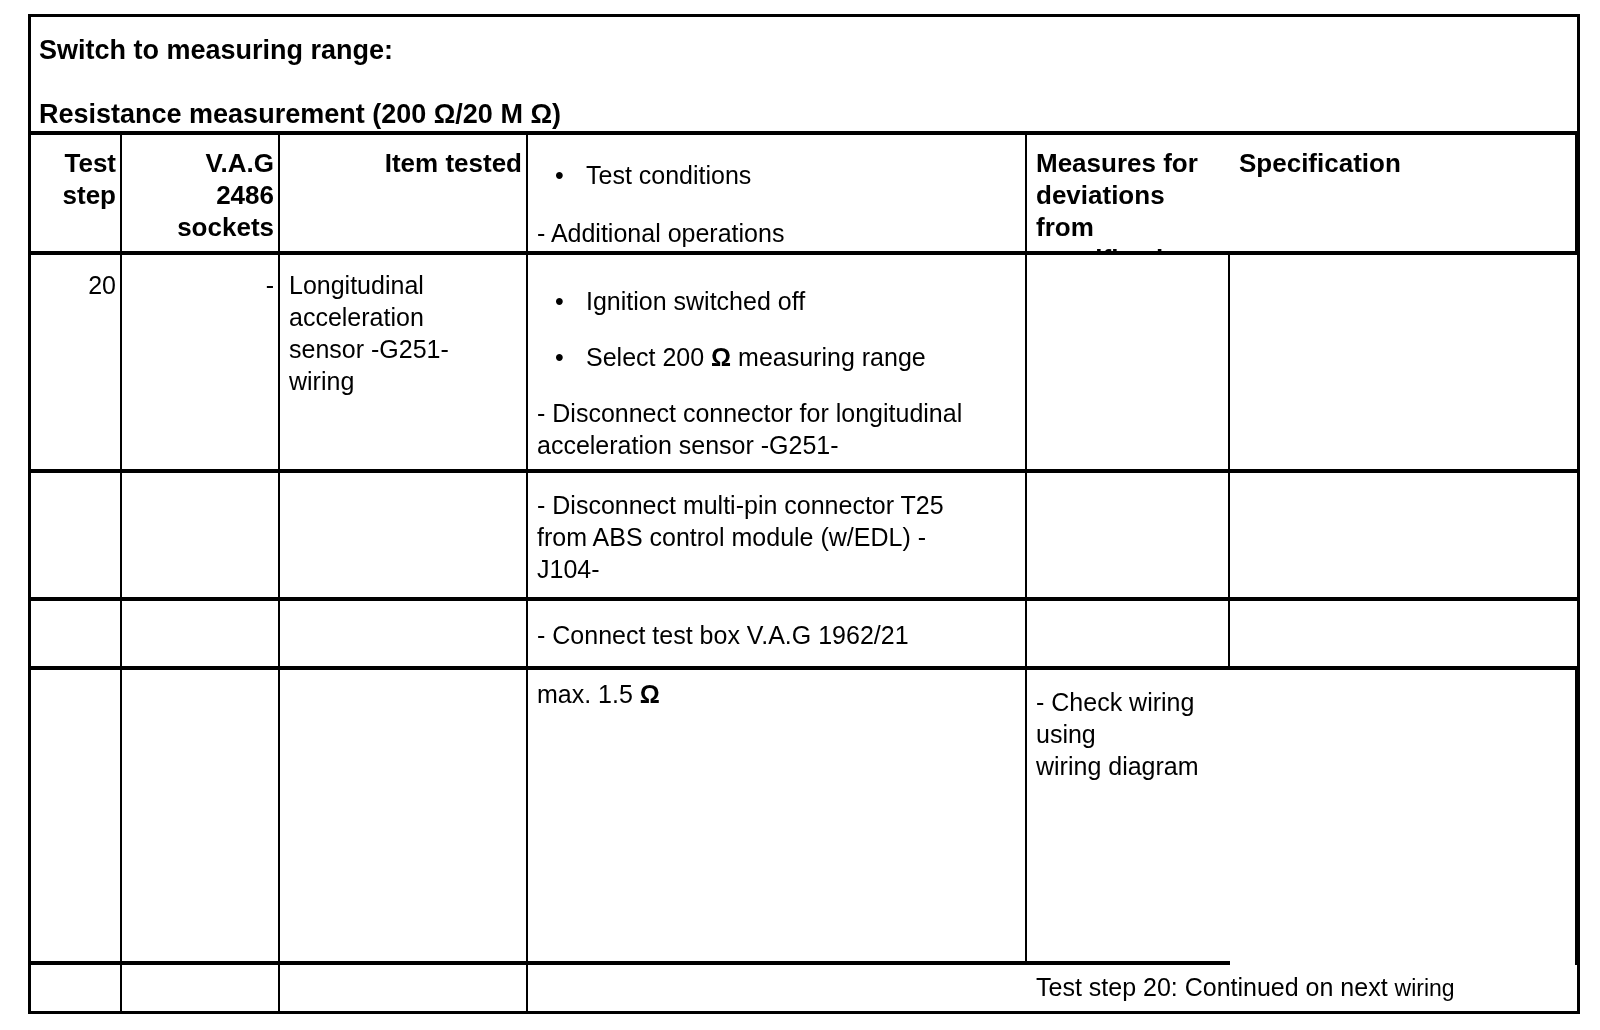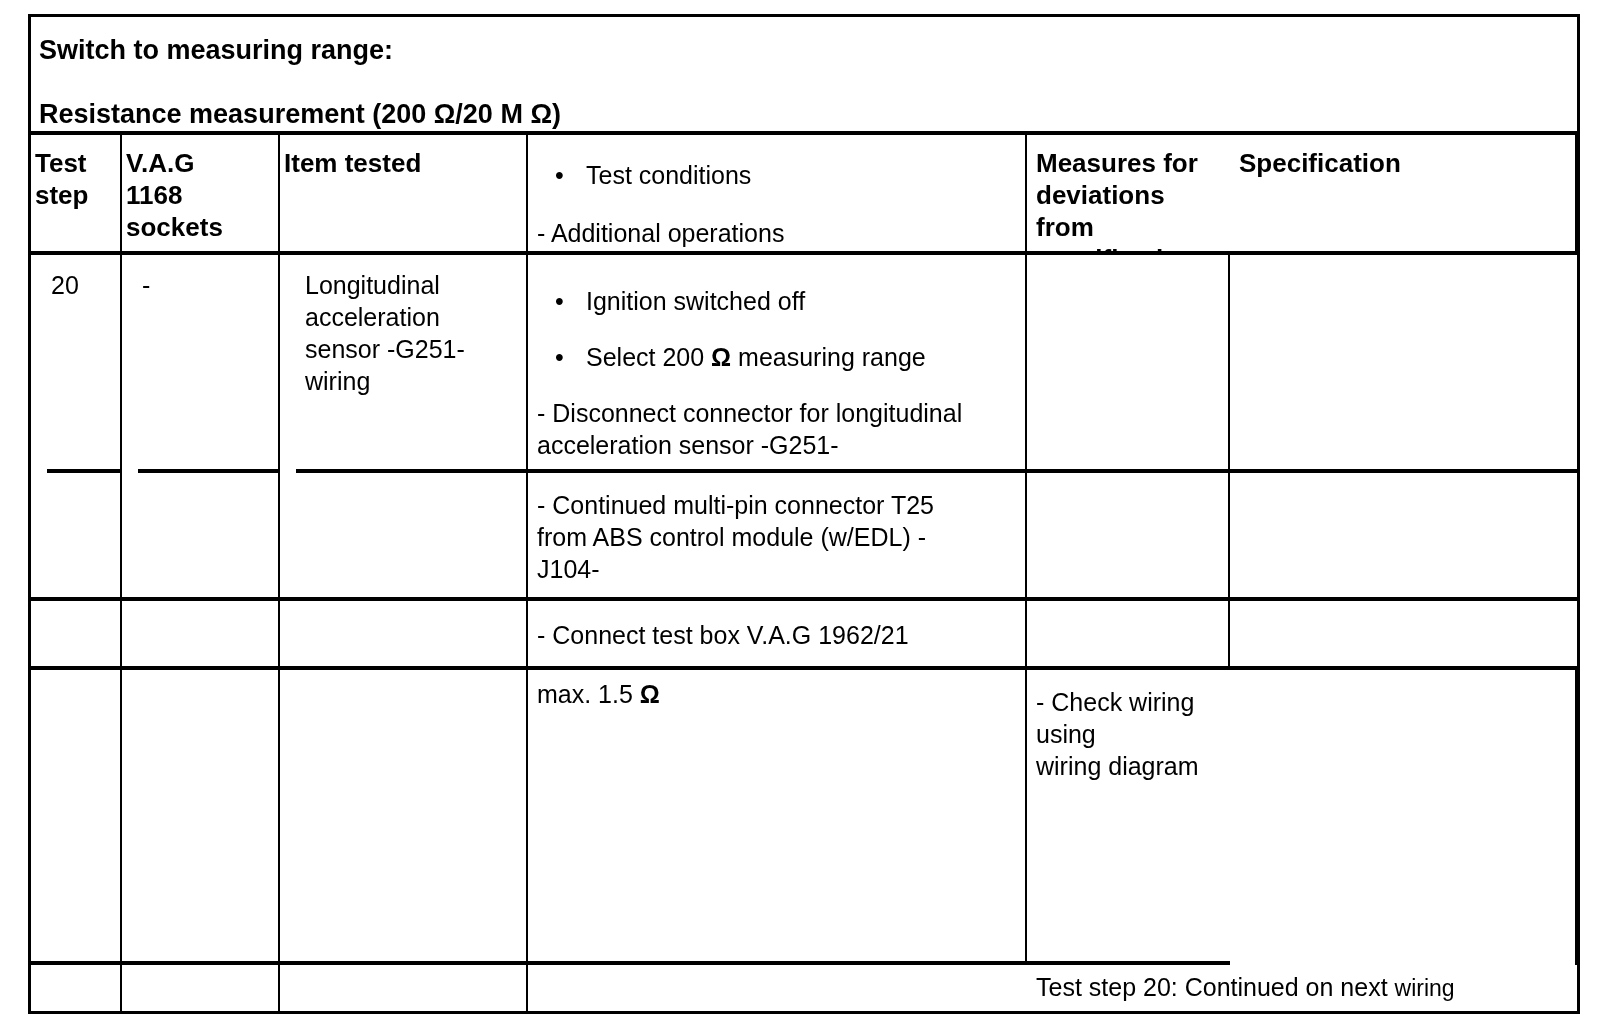--- a/index.html
+++ b/index.html
@@ -50,21 +50,21 @@
     line-height: 34px;
   }
   .title-line.first { margin-bottom: 30px; }
 
   
   .head {
     font-weight: bold;
     font-size: 26px;
     line-height: 32px;
   }
-  .center { text-align: left; padding-left: 4px; padding-right: 4px; }
+  .center { text-align: right; padding-left: 4px; padding-right: 4px; }
 
   .head-cond { font-weight: normal; font-size: 25px; padding-top: 24px; }
 
   
   .bullet-line {
     display: flex;
     align-items: flex-start;
     padding-left: 18px;
     margin-bottom: 24px;
   }
@@ -76,21 +76,21 @@
   }
   .head-cond .bullet-line { margin-bottom: 26px; }
 
   .para { margin: 0; }
   .omega { font-weight: bold; }
 
   
   .pt30 { padding-top: 30px; }
   .pt18 { padding-top: 18px; }
   .pt16 { padding-top: 16px; }
-  .pt14 { padding-top: 14px; margin-left: 16px; }
+  .pt14 { padding-top: 14px; }
   .pt10 { padding-top: 8px; }
   .dash-after { margin-top: 8px; }
 
   .footer-cell {
     padding-top: 7px;
     line-height: 30px;
   }
   .footer-link { font-size: 23px; }
 </style>
 </head>
@@ -103,21 +103,21 @@
       <div class="title-line first">Switch to measuring range:</div>
       <div class="title-line">Resistance measurement (200 Ω/20 M Ω)</div>
     </div>
 
     <div class="cell head center">
       <div class="pre">Test
 step</div>
     </div>
     <div class="cell head center">
       <div class="pre">V.A.G
-1168
+2486
 sockets</div>
     </div>
     <div class="cell head center">
       <div>Item tested</div>
     </div>
     <div class="cell head-cond">
       <div class="bullet-line">
         <span class="bullet">•</span>
         <span>Test conditions</span>
       </div>
@@ -151,21 +151,21 @@
       <div class="para pre dash-after">- Disconnect connector for longitudinal
 acceleration sensor -G251-</div>
     </div>
     <div class="cell"></div>
     <div class="cell last-col"></div>
 
     <div class="cell"></div>
     <div class="cell"></div>
     <div class="cell"></div>
     <div class="cell pt16">
-      <div class="para pre">- Continued multi-pin connector T25
+      <div class="para pre">- Disconnect multi-pin connector T25
 from ABS control module (w/EDL) -
 J104-</div>
     </div>
     <div class="cell"></div>
     <div class="cell last-col"></div>
 
     <div class="cell"></div>
     <div class="cell"></div>
     <div class="cell"></div>
     <div class="cell pt18">

